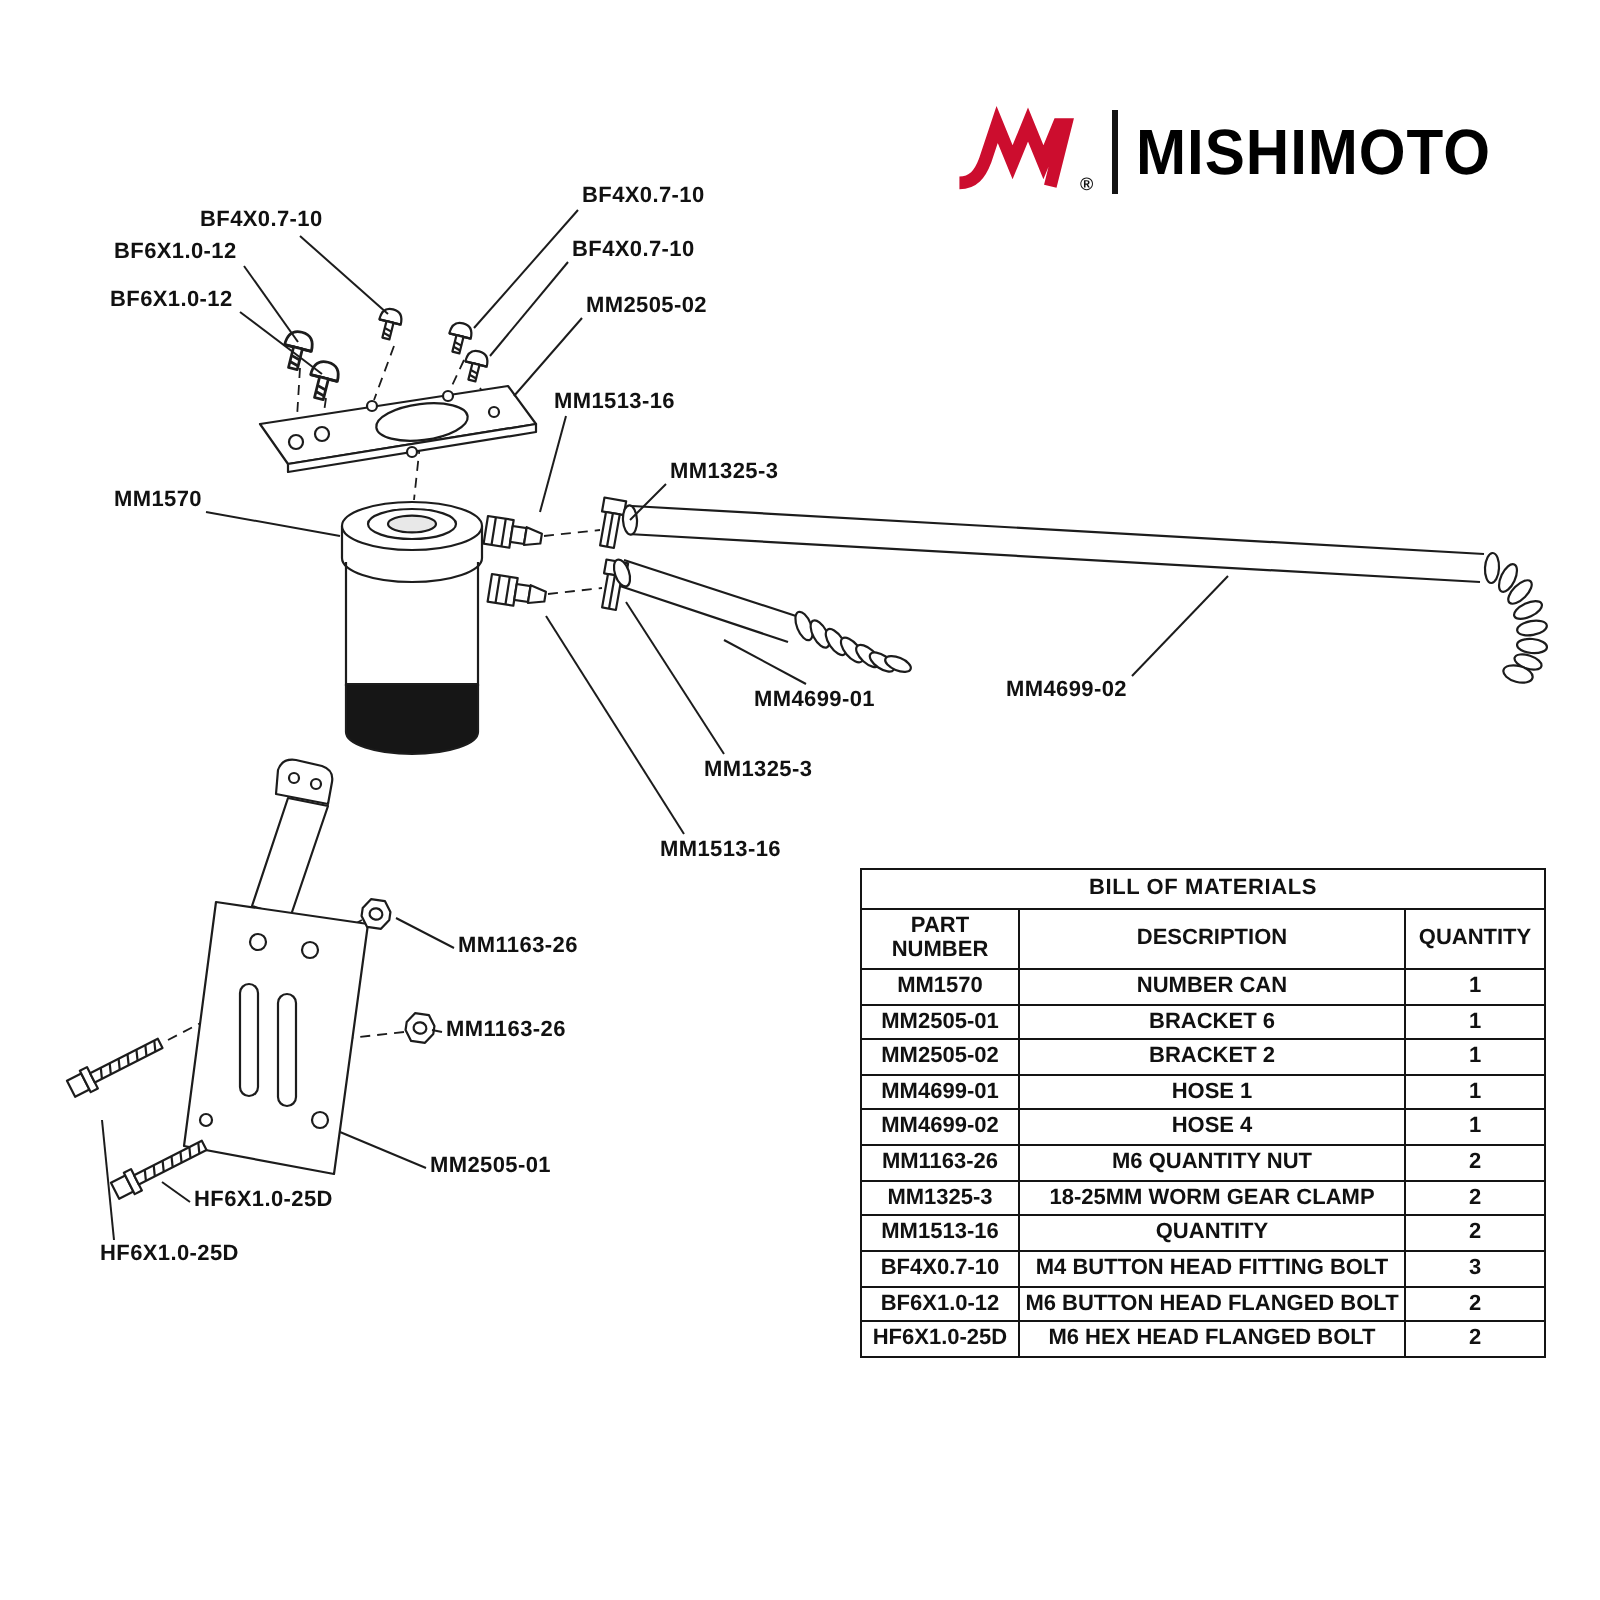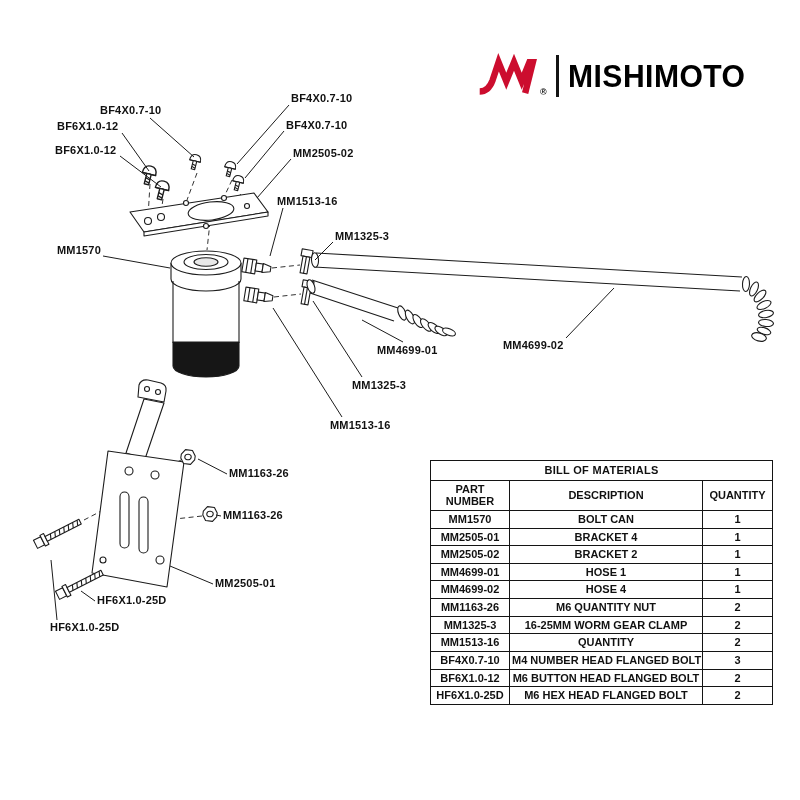--- a/index.html
+++ b/index.html
@@ -44,21 +44,21 @@
   .drawing #leader-lines line { stroke-width: 1; }
 
   
   .part-label {
     position: absolute;
     font-size: 11px; font-weight: 700; color: #111;
     letter-spacing: 0.2px; white-space: nowrap;
   }
 
   
-  .bom-wrap { position: absolute; left: 430px; top: 460px; width: 342px; }
+  .bom-wrap { position: absolute; left: 430px; top: 434px; width: 342px; }
   table.bom {
     border-collapse: collapse; width: 100%;
     table-layout: fixed;
     border: 1.5px solid #141414;
   }
   table.bom th, table.bom td {
     border: 1px solid #141414;
     font-size: 11px; font-weight: 700;
     color: #111;
     text-align: center; vertical-align: middle;
@@ -285,26 +285,26 @@
         <tr>
           <th>PART
 NUMBER</th>
           <th>DESCRIPTION</th>
           <th>QUANTITY</th>
         </tr>
       </thead>
       <tbody>
           <tr>
             <td>MM1570</td>
-            <td>BOLT CAN</td>
+            <td>NUMBER CAN</td>
             <td>1</td>
           </tr>
           <tr>
             <td>MM2505-01</td>
-            <td>BRACKET 4</td>
+            <td>BRACKET 6</td>
             <td>1</td>
           </tr>
           <tr>
             <td>MM2505-02</td>
             <td>BRACKET 2</td>
             <td>1</td>
           </tr>
           <tr>
             <td>MM4699-01</td>
             <td>HOSE 1</td>
@@ -315,31 +315,31 @@
             <td>HOSE 4</td>
             <td>1</td>
           </tr>
           <tr>
             <td>MM1163-26</td>
             <td>M6 QUANTITY NUT</td>
             <td>2</td>
           </tr>
           <tr>
             <td>MM1325-3</td>
-            <td>16-25MM WORM GEAR CLAMP</td>
+            <td>18-25MM WORM GEAR CLAMP</td>
             <td>2</td>
           </tr>
           <tr>
             <td>MM1513-16</td>
             <td>QUANTITY</td>
             <td>2</td>
           </tr>
           <tr>
             <td>BF4X0.7-10</td>
-            <td>M4 NUMBER HEAD FLANGED BOLT</td>
+            <td>M4 BUTTON HEAD FITTING BOLT</td>
             <td>3</td>
           </tr>
           <tr>
             <td>BF6X1.0-12</td>
             <td>M6 BUTTON HEAD FLANGED BOLT</td>
             <td>2</td>
           </tr>
           <tr>
             <td>HF6X1.0-25D</td>
             <td>M6 HEX HEAD FLANGED BOLT</td>

